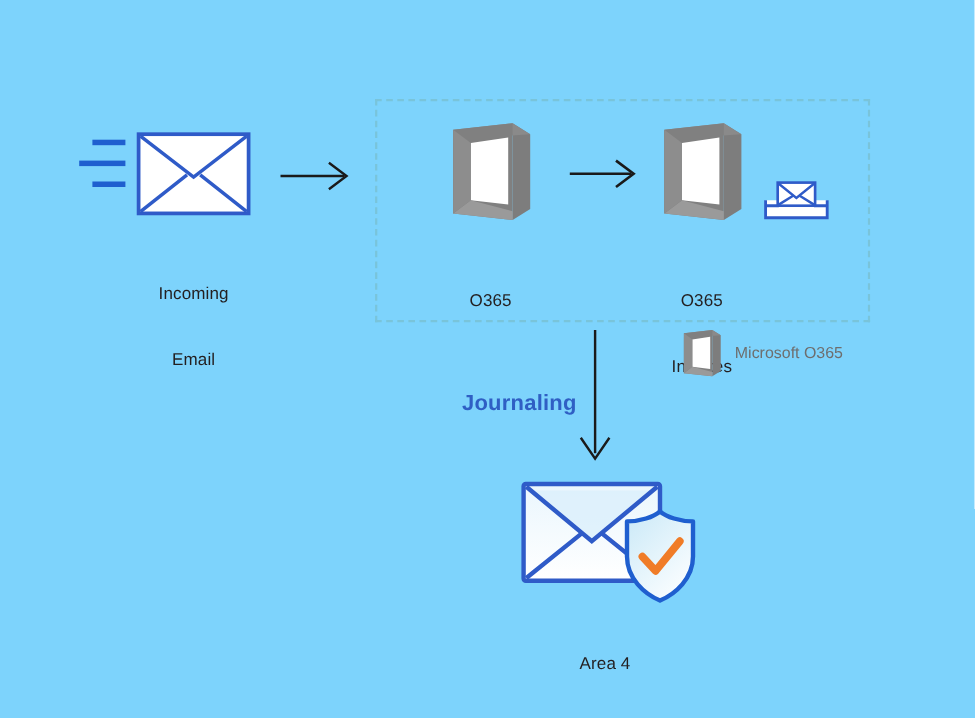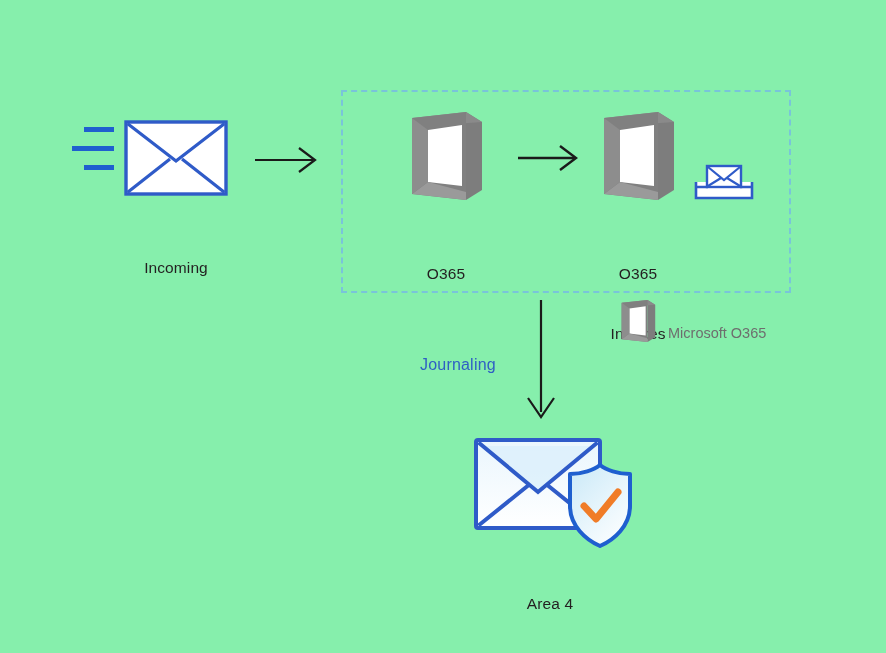--- a/index.html
+++ b/index.html
@@ -9,21 +9,21 @@
     background: #ffffff;
   }
   body {
     font-family: "Liberation Sans", sans-serif;
     -webkit-font-smoothing: antialiased;
   }
   #canvas {
     position: relative;
     width: 886px;
     height: 653px;
-    background: #86efac;
+    background: #7dd3fc;
     overflow: hidden;
   }
   .node {
     position: absolute;
   }
   .label {
     position: absolute;
     text-align: center;
     color: #231f20;
     font-size: 15.5px;
@@ -37,22 +37,22 @@
   }
   .dashed-zone {
     position: absolute;
     border: 2px dashed #79c4da;
     box-sizing: border-box;
     background: transparent;
   }
   .journal-label {
     position: absolute;
     color: #2f5fc4;
-    font-size: 16px;
-    font-weight: normal;
+    font-size: 20px;
+    font-weight: bold;
     font-family: "Liberation Sans", sans-serif;
     letter-spacing: .2px;
     white-space: pre;
   }
   .legend-text {
     position: absolute;
     color: #6e6e6e;
     font-size: 14.5px;
     font-family: "Liberation Sans", sans-serif;
     white-space: pre;
@@ -73,20 +73,21 @@
       <rect x="2" y="28" width="42" height="5" fill="#1f5fcf"></rect>
       <rect x="14" y="47" width="30" height="5" fill="#1f5fcf"></rect>
 
       <rect x="56" y="4" width="100" height="72" fill="#ffffff" stroke="#2f5bc8" stroke-width="3.4"></rect>
 
       <path d="M 57.7 5.7 L 106 43 L 154.3 5.7" fill="none" stroke="#2f5bc8" stroke-width="3.2" stroke-linejoin="miter"></path>
       <path d="M 57.7 74.3 L 100 41 M 154.3 74.3 L 112 41" fill="none" stroke="#2f5bc8" stroke-width="3.2"></path>
     </svg>
     <div class="label" style="left:36px; top:100px; width:140px;">
       <span class="label-line">Incoming</span>
+      <span class="label-line">Email</span>
     </div>
   </div>
 
   <div class="node" style="left:255px; top:145px;">
     <svg width="70" height="30" viewBox="0 0 70 30">
       <line x1="0" y1="15" x2="58" y2="15" stroke="#1a1a1a" stroke-width="2.2"></line>
       <path d="M 44 3 L 60 15 L 44 27" fill="none" stroke="#1a1a1a" stroke-width="2.2" stroke-linecap="butt" stroke-linejoin="miter"></path>
     </svg>
   </div>
 
@@ -151,21 +152,21 @@
     <svg width="40" height="44" viewBox="0 0 80 92">
       <path d="M 60 0 L 76 10 L 76 78 L 60 88 Z" fill="#7d7d7d"></path>
       <path d="M 60 0 L 76 10 L 20 14 L 6 6 Z" fill="#8a8a8a"></path>
       <path d="M 6 6 L 20 14 L 20 74 L 6 82 Z" fill="#7d7d7d"></path>
       <path d="M 6 6 L 60 0 L 60 88 L 6 82 Z" fill="#808080"></path>
       <path d="M 22 18 L 56 13 L 56 74 L 22 70 Z" fill="#ffffff"></path>
       <path d="M 6 82 L 60 88 L 60 80 L 22 70 Z" fill="#9a9a9a"></path>
       <path d="M 6 82 L 22 70 L 22 18 L 6 6 Z" fill="#8d8d8d"></path>
     </svg>
   </div>
-  <div class="legend-text" style="left:668px; top:313px;margin-top:12px;">Microsoft O365</div>
+  <div class="legend-text" style="left:668px; top:313px;">Microsoft O365</div>
 
   <div class="journal-label" style="left:420px; top:356px;">Journaling</div>
 
   <div class="node" style="left:522px; top:300px;">
     <svg width="40" height="125" viewBox="0 0 40 125">
       <line x1="19" y1="0" x2="19" y2="112" stroke="#1a1a1a" stroke-width="2.2"></line>
       <path d="M 6 98 L 19 117 L 32 98" fill="none" stroke="#1a1a1a" stroke-width="2.2" stroke-linecap="butt" stroke-linejoin="miter"></path>
     </svg>
   </div>
 

